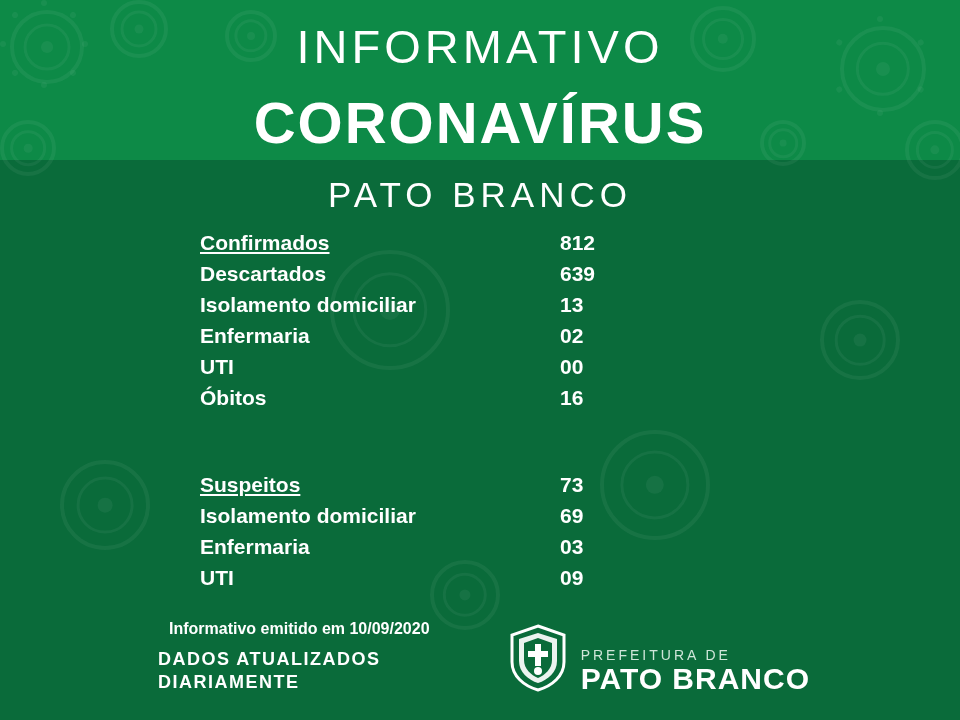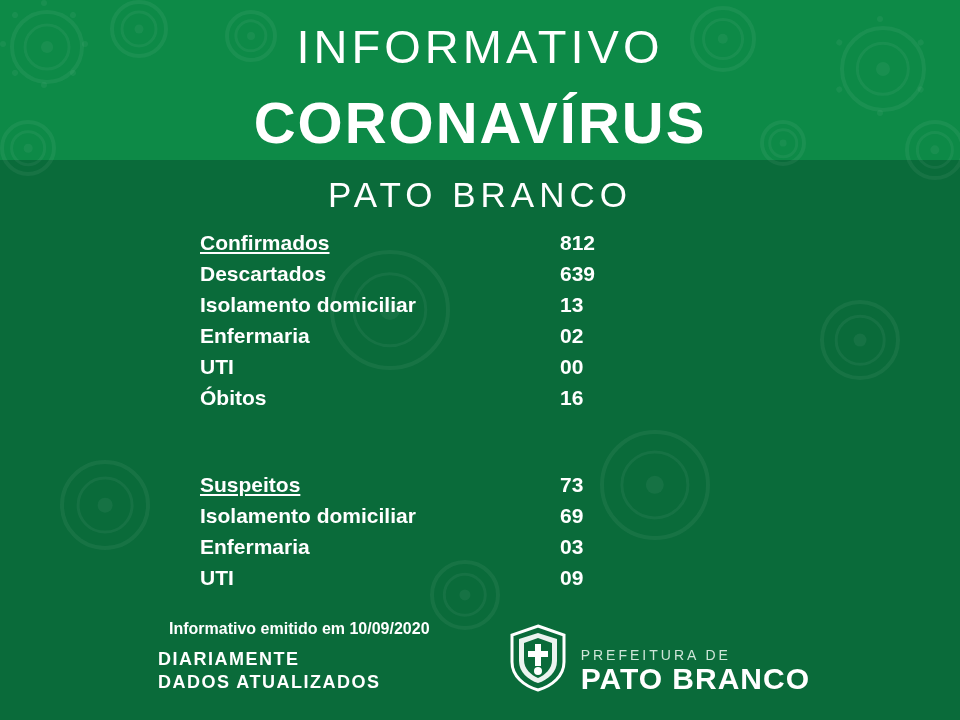--- a/index.html
+++ b/index.html
@@ -269,22 +269,22 @@
     </div>
     <div class="row">
       <div class="label">UTI</div>
       <div class="value">09</div>
     </div>
   </div>
 
   <div class="footer-note">Informativo emitido em 10/09/2020</div>
 
   <div class="footer-left">
+    <div>DADOS ATUALIZADOS</div>
     <div>DIARIAMENTE</div>
-    <div>DADOS ATUALIZADOS</div>
   </div>
 
   <div class="brand">
     <div class="crest">
       <svg width="58" height="68" viewBox="0 0 58 68">
         <path d="M29 2 L55 11 L55 38 C55 52 43 62 29 66 C15 62 3 52 3 38 L3 11 Z" fill="none" stroke="#ffffff" stroke-width="3"></path>
         <path d="M29 9 L48 15 L48 37 C48 48 39 56 29 59 C19 56 10 48 10 37 L10 15 Z" fill="#ffffff" opacity="0.92"></path>
         <path d="M29 14 L43 19 L43 36 C43 45 36 51 29 54 C22 51 15 45 15 36 L15 19 Z" fill="#0a6b3a"></path>
         <rect x="26" y="20" width="6" height="22" fill="#ffffff"></rect>
         <rect x="19" y="27" width="20" height="6" fill="#ffffff"></rect>

